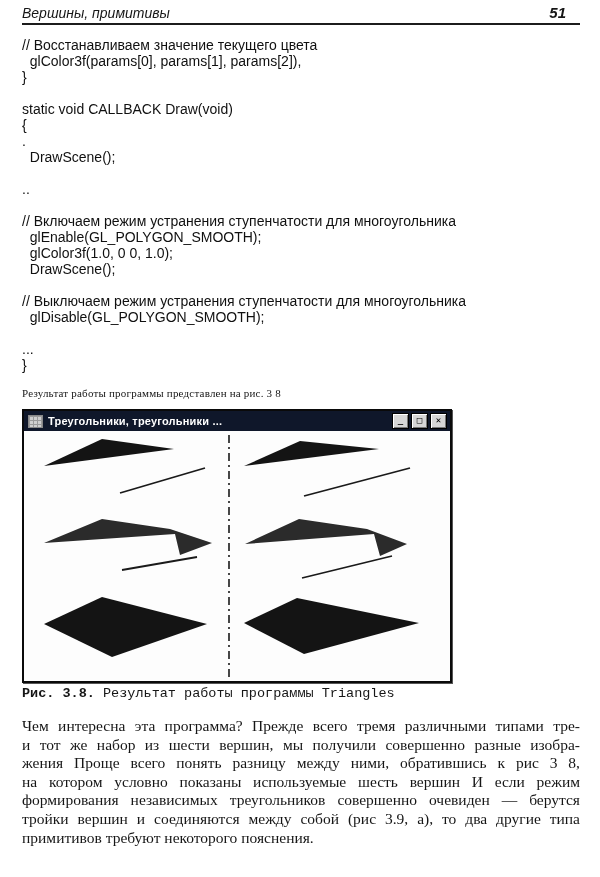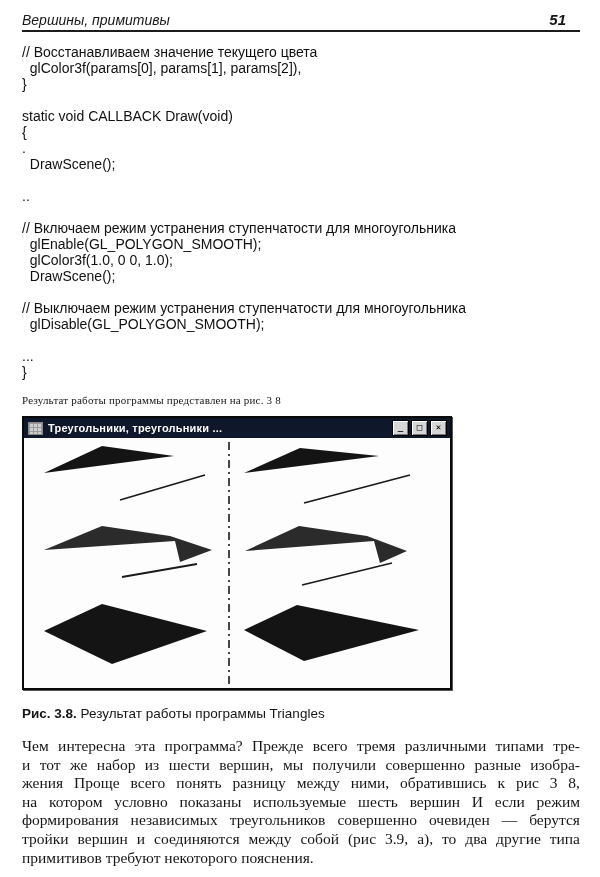--- a/index.html
+++ b/index.html
@@ -4,21 +4,21 @@
 <style>
   html,body{margin:0;padding:0;}
   body{
     width:600px;height:877px;
     background:#ffffff;
     color:#161616;
     font-family:"Liberation Serif", serif;
     position:relative;
     overflow:hidden;
   }
-  .page{position:absolute;inset:0;padding:11px 20px 0 22px;box-sizing:border-box;}
+  .page{position:absolute;inset:0;padding:4px 20px 0 22px;box-sizing:border-box;}
 
   
   .runhead{display:flex;justify-content:space-between;align-items:flex-end;
     font-family:"Liberation Sans", sans-serif;font-style:italic;font-size:14px;}
   .runhead .num{font-weight:bold;font-size:15px;padding-right:14px;}
   .headrule{border-bottom:2px solid #1c1c1c;margin-top:2px;}
 
   
   pre.code{
     font-family:Liberation Sans, sans-serif;
@@ -47,21 +47,21 @@
   .tb-btn{
     width:15px;height:14px;background:#d6d6d6;border:1px solid #000;
     box-shadow:inset 1px 1px 0 #fff, inset -1px -1px 0 #777;
     color:#000;font-size:9px;line-height:13px;text-align:center;
     display:inline-block;margin-left:2px;font-family:"DejaVu Sans Mono",monospace;font-weight:bold;
   }
   .client{background:#fdfdfd;padding:2px;}
   .client svg{display:block;}
 
   
-  .caption{font-family:Liberation Sans, sans-serif;font-size:13.5px;margin:16px 0 0 0;}
+  .caption{font-family:Liberation Mono, monospace;font-size:13.5px;margin:3px 0 0 0;}
   .caption b{font-weight:bold;}
 
   
   .bodytext{margin-top:16px;font-size:15.5px;line-height:18.6px;width:558px;}
   .bodytext .ln{text-align:justify;text-align-last:justify;white-space:nowrap;}
   .bodytext .ln.last{text-align-last:left;}
 </style>
 </head>
 <body>
 

